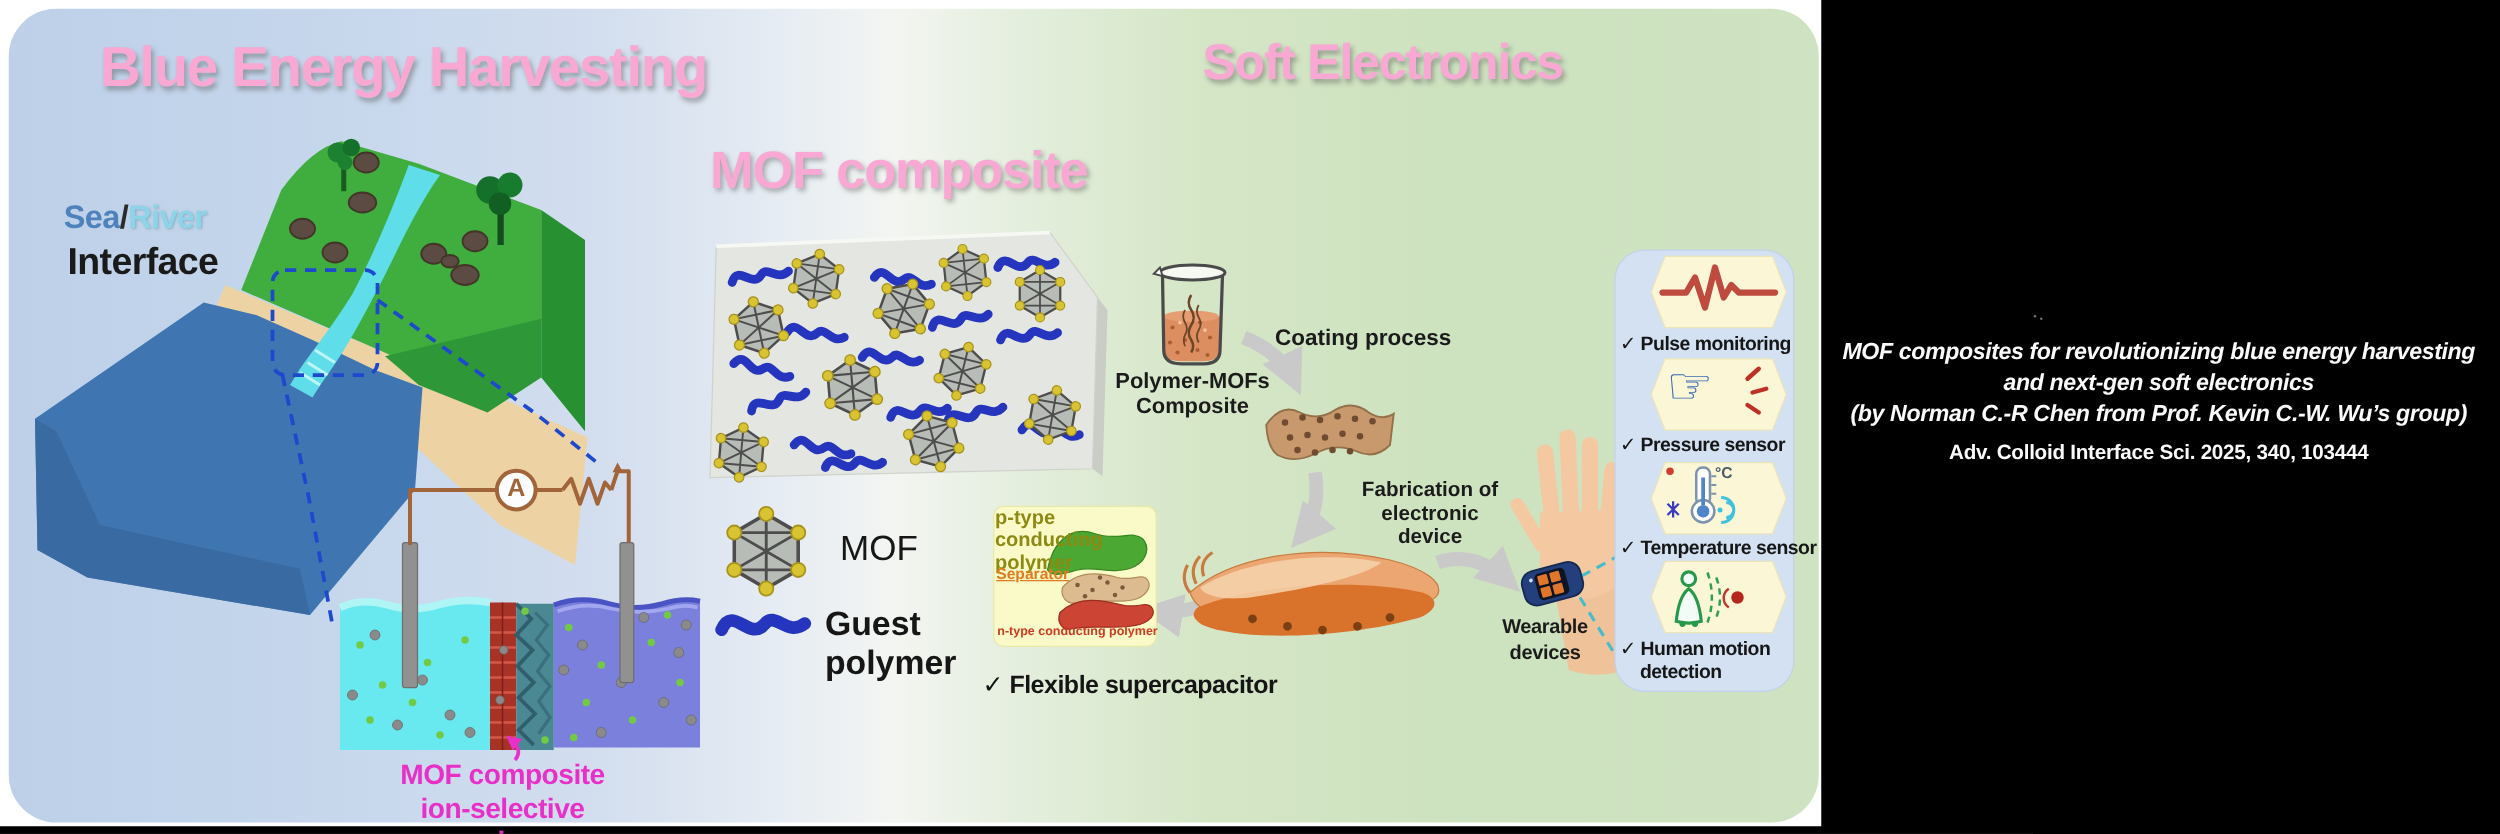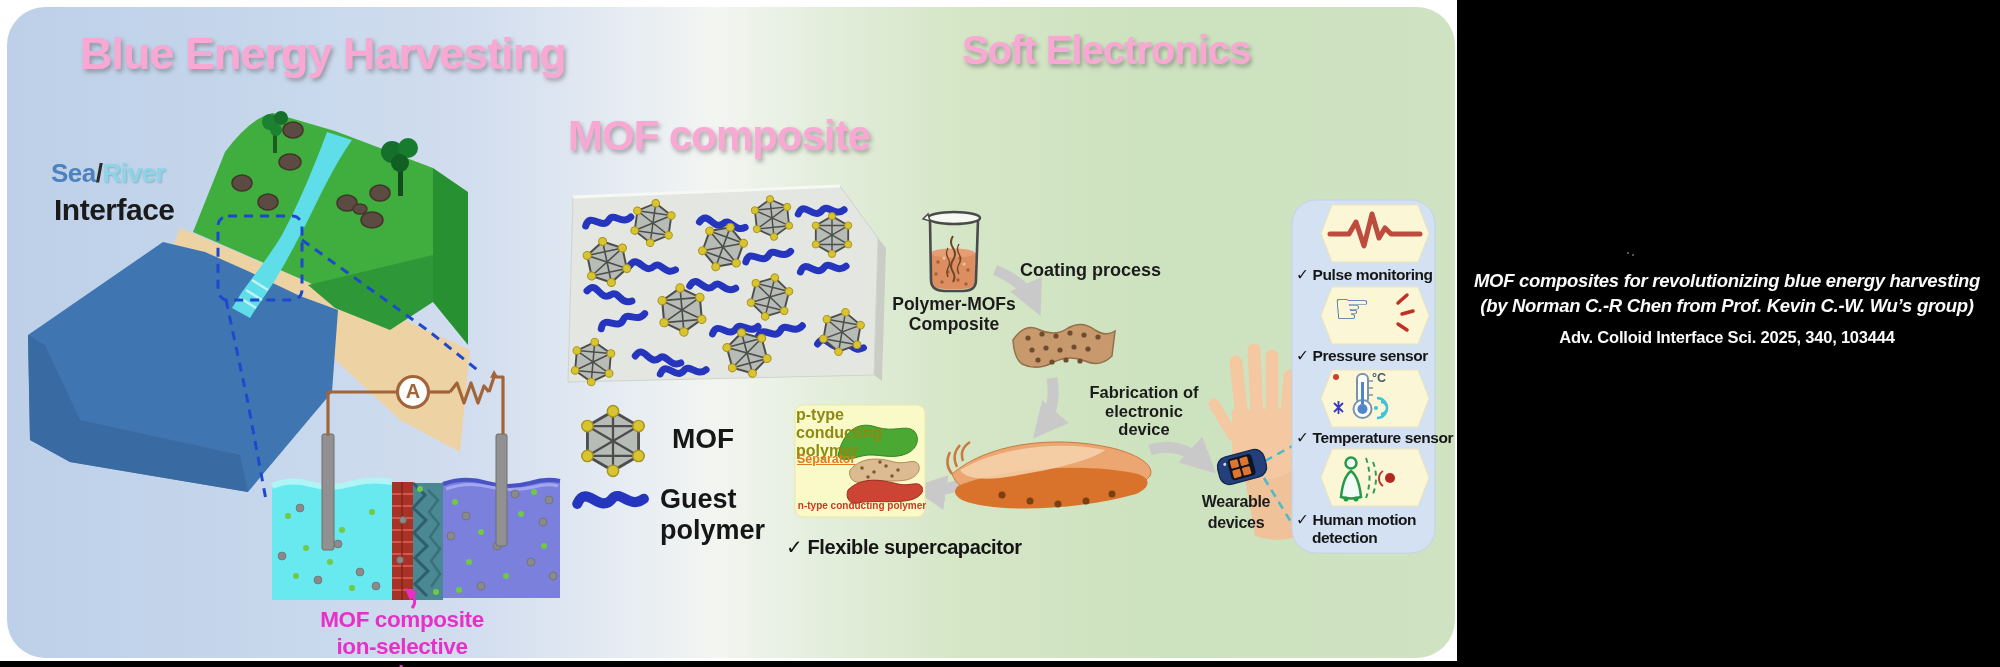--- a/index.html
+++ b/index.html
@@ -16,21 +16,21 @@
   #title-blue{left:80px;top:28px;font-size:45px;letter-spacing:-1px;}
   #title-mof{left:568px;top:112px;font-size:42px;letter-spacing:-1px;}
   #title-soft{left:962px;top:28px;font-size:40px;letter-spacing:-1px;}
   .searvr{left:51px;top:158px;font-size:26px;font-weight:bold;letter-spacing:-.5px;white-space:nowrap;}
   .searvr .sea{color:#4d82bd;} .searvr .sl{color:#2a2a2a;}
   .searvr .riv{color:#8ed4e8;text-shadow:1px 1px 2px rgba(90,140,160,.5);}
   #interface-label{left:54px;top:193px;font-size:30px;font-weight:bold;color:#1a1a1a;letter-spacing:-.5px;}
   #ammeter-a{left:403px;top:380px;width:20px;text-align:center;font-size:20px;font-weight:bold;color:#a2653a;}
   #membrane-caption{left:282px;top:606px;width:240px;text-align:center;font-size:22.5px;line-height:27px;
     font-weight:bold;color:#e830c8;letter-spacing:-.4px;}
-  #legend-mof-label{left:672px;top:423px;font-size:28px;font-weight:bold;color:#161616;}
+  #legend-mof-label{left:672px;top:423px;font-size:28px;font-weight:normal;color:#161616;}
   #legend-guest-label{left:660px;top:484px;font-size:27px;line-height:31px;font-weight:bold;color:#161616;}
   #beaker-label{left:889px;top:295px;width:130px;text-align:center;font-size:17.5px;line-height:19.5px;font-weight:bold;color:#1b1b1b;}
   #coating-label{left:1020px;top:260px;font-size:18px;font-weight:bold;color:#1b1b1b;white-space:nowrap;}
   #fabrication-label{left:1082px;top:383px;width:124px;text-align:center;font-size:16.5px;line-height:18.5px;font-weight:bold;color:#1b1b1b;}
   #ptype-label{left:796px;top:406px;width:128px;text-align:left;font-size:16px;font-weight:bold;color:#8c8a12;}
   #separator-label{left:797px;top:452px;font-size:12.5px;font-weight:bold;color:#e07c1e;text-decoration:underline;}
   #ntype-label{left:797px;top:500px;width:130px;text-align:center;font-size:10px;font-weight:bold;color:#cc3a22;}
   #supercap-caption{left:786px;top:535px;font-size:20px;font-weight:bold;color:#151515;letter-spacing:-.4px;white-space:nowrap;}
   #wearable-label{left:1193px;top:491px;width:86px;text-align:center;font-size:16px;line-height:21px;font-weight:bold;color:#1b1b1b;letter-spacing:-.3px;}
   .sensor-label{left:1296px;font-size:15.5px;font-weight:bold;color:#161616;letter-spacing:-.4px;white-space:nowrap;}
@@ -392,19 +392,20 @@
 <div class="abs" id="pressure-hand">☞</div>
 <div class="abs" id="temp-unit">°C</div>
 
 <div class="abs sensor-label" id="sensor-label-0" style="top:266px">✓ Pulse monitoring</div>
 <div class="abs sensor-label" id="sensor-label-1" style="top:347px">✓ Pressure sensor</div>
 <div class="abs sensor-label" id="sensor-label-2" style="top:429px">✓ Temperature sensor</div>
 <div class="abs sensor-label" id="sensor-label-3" style="top:511px">✓ Human motion detection</div>
 
 <div class="abs" id="citation">
   <div class="it">MOF composites for revolutionizing blue energy harvesting</div>
+  <div class="it">and next-gen soft electronics</div>
   <div class="it">(by Norman C.-R Chen from Prof. Kevin C.-W. Wu’s group)</div>
   <div class="ref">Adv. Colloid Interface Sci. 2025, 340, 103444</div>
 </div>
 <div class="abs" id="tiny-marks">
     <i></i>
     <i></i>
   </div>
 
 </body></html>

